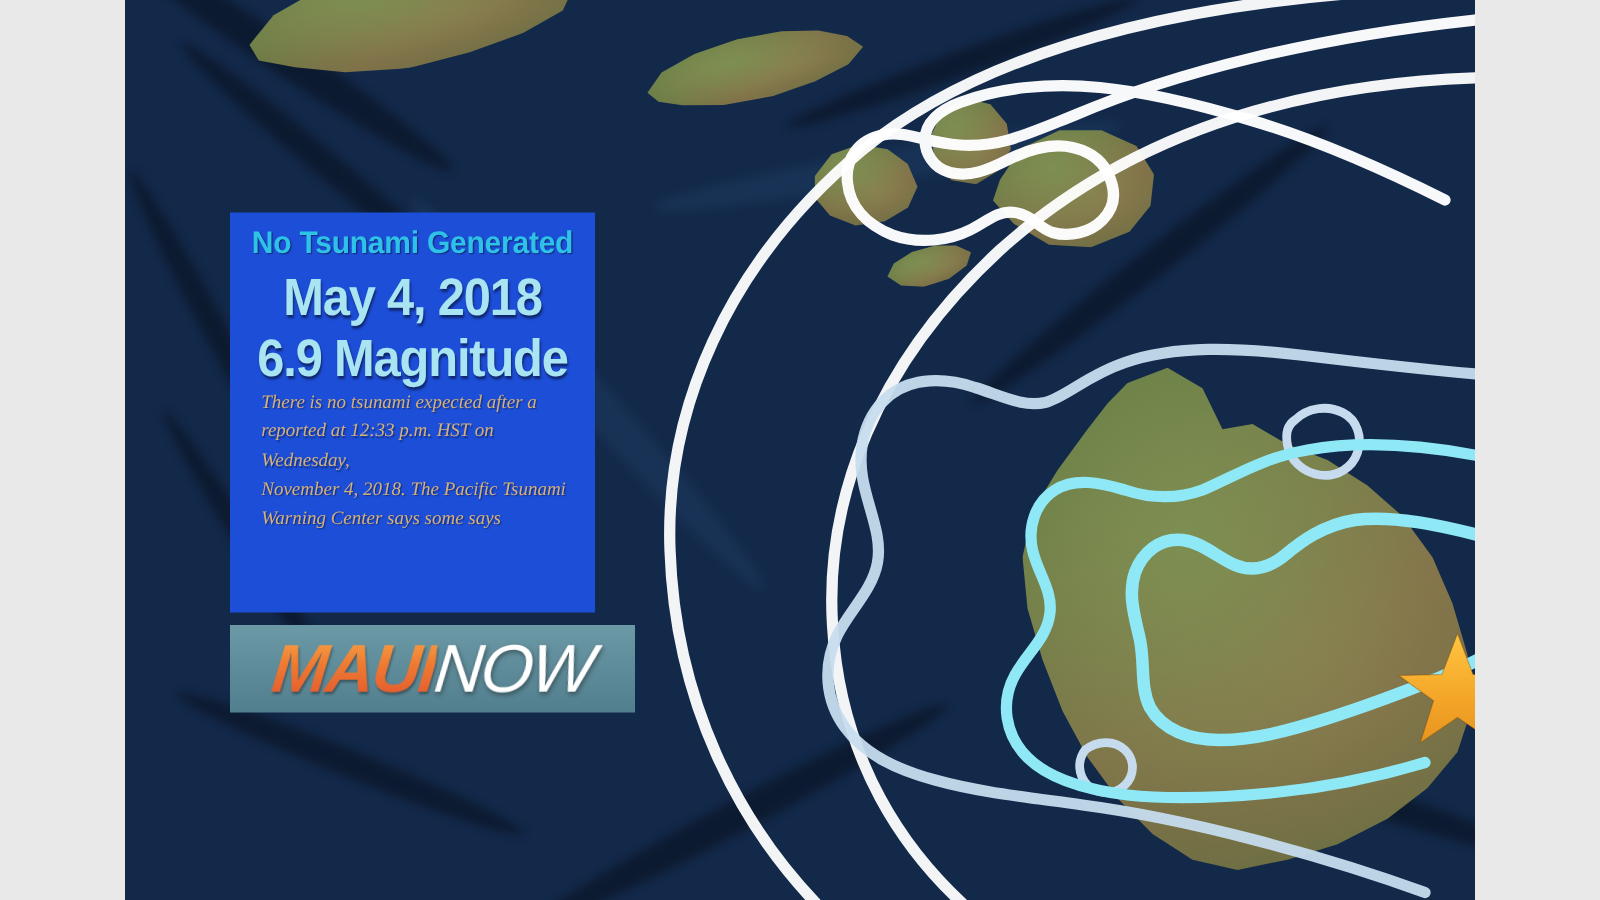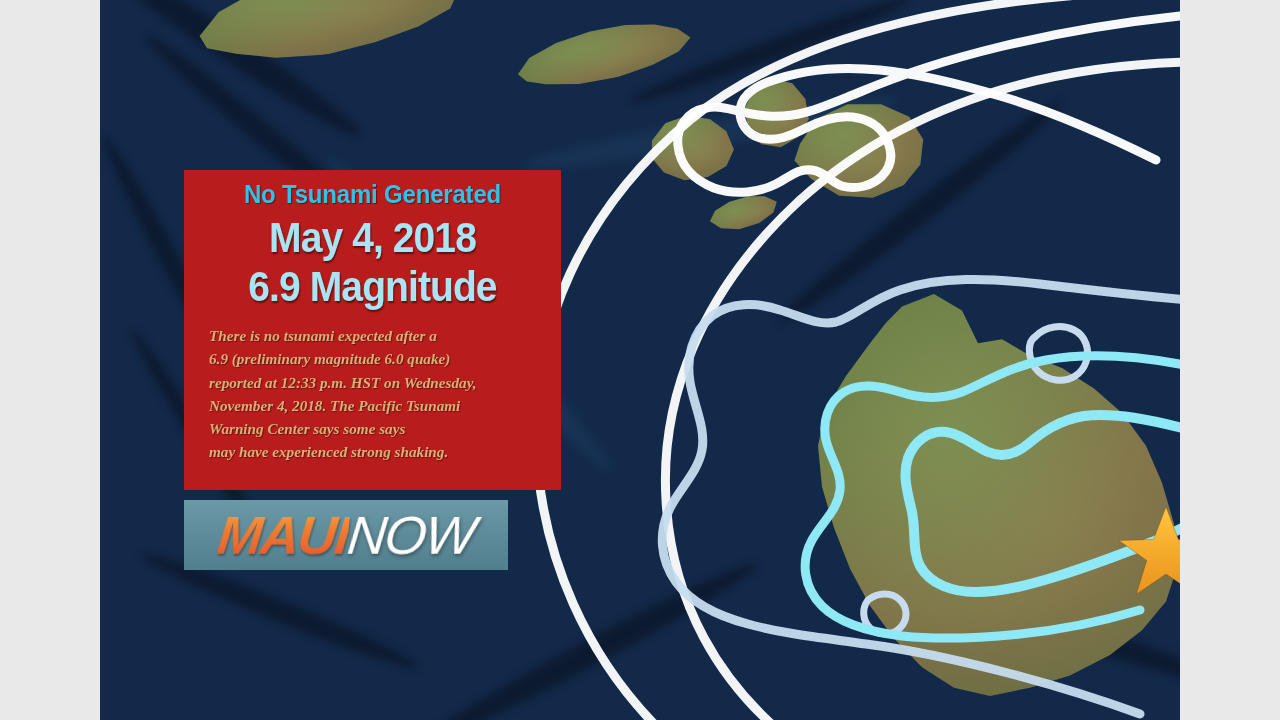--- a/index.html
+++ b/index.html
@@ -61,22 +61,22 @@
   #epicenter {
     position:absolute;
     left:1018px; top:505px;
     width:96px; height:92px;
   }
 
   
   #info-panel {
     position:absolute;
     left:184px; top:170px;
-    width:377px; height:320px;
-    background:#b91c1c;
+    width:292px; height:320px;
+    background:#1d4ed8;
     padding:10px 12px 8px 12px;
   }
   #headline {
     text-align:center;
     color:#2fc2e8;
     font-size:25px;
     font-weight:bold;
     letter-spacing:-.2px;
     line-height:1.12;
     text-shadow:1px 1px 1px rgba(0,0,0,.45);
@@ -89,31 +89,30 @@
     font-size:42px;
     font-weight:bold;
     line-height:1.12;
     letter-spacing:-1px;
     text-shadow:1px 2px 2px rgba(0,0,0,.5);
     transform:scaleX(.93);
   }
   #date-line { margin-top:6px; }
   #mag-line  { margin-top:2px; }
   #body-text {
-    margin-top:14px;
     color:#d6b177;
     font-family:"Liberation Serif", serif;
     font-style:italic;
     font-size:15.2px;
     line-height:1.53;
     text-align:left;
     padding-left:13px;
     padding-right:2px;
     text-shadow:1px 1px 1px rgba(0,0,0,.4);
-    font-weight:700;
+    font-weight:400;
   }
 
   
   #logo-banner {
     position:absolute;
     left:184px; top:500px;
     width:324px; height:70px;
     background:linear-gradient(180deg,#6c99a6 0%,#5d8a98 55%,#527f8e 100%);
     display:flex;
     align-items:center;
@@ -298,25 +297,23 @@
       </svg>
     </div>
   </div>
 
   <div id="info-panel">
     <div id="headline">No Tsunami Generated</div>
     <div id="date-line">May 4, 2018</div>
     <div id="mag-line">6.9 Magnitude</div>
     <div id="body-text">
       <div>There is no tsunami expected after a</div>
-      <div>6.9 (preliminary magnitude 6.0 quake)</div>
       <div> reported at 12:33 p.m. HST on Wednesday,</div>
       <div>November 4, 2018.  The Pacific Tsunami</div>
       <div>Warning Center says some says</div>
-      <div> may have experienced strong shaking.</div>
     </div>
   </div>
 
   <div id="logo-banner">
     <div id="logo-text">
       <span id="logo-maui">MAUI</span><span id="logo-now">NOW</span>
     </div>
   </div>
 
 </div>

